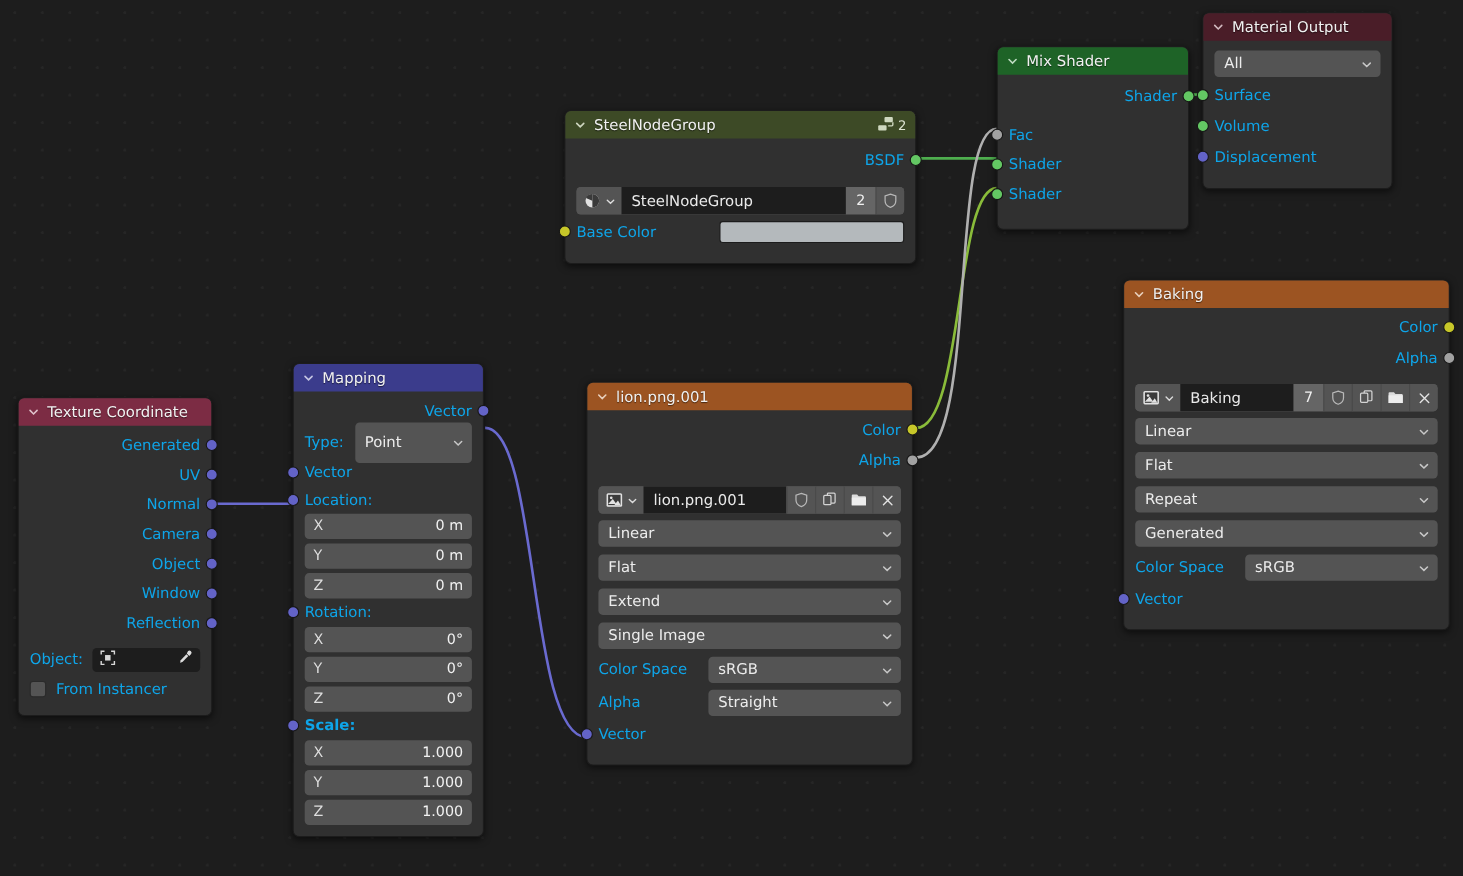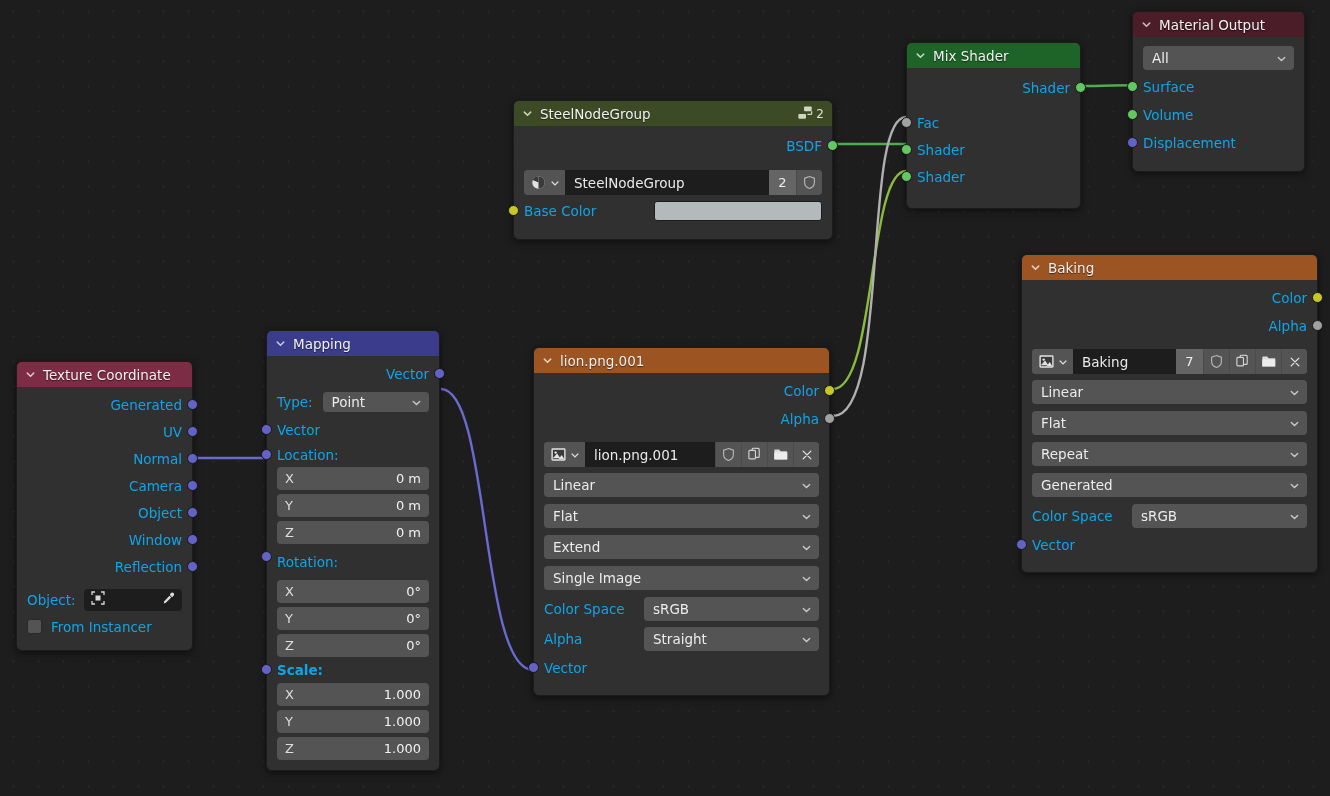--- a/index.html
+++ b/index.html
@@ -90,21 +90,21 @@
     color: #e9e9e9;
     font-size: 13px;
     position: relative;
   }
   .field.num { justify-content: space-between; background: #545454; }
   .field.num .k { color: #dedede; }
   .field.num .v { color: #f2f2f2; }
   .dropdown {
     background: #545454;
     border-radius: 4px;
-    height: 20px;
+    height: 37px;
     display: flex; align-items: center; justify-content: space-between;
     padding: 0 7px 0 9px;
     color: #ececec; font-size: 13.5px;
   }
   .dropdown .dchev { opacity: .85; display: flex; }
   .numstack { margin: 0 10px; display: flex; flex-direction: column; gap: 4px; }
   .numstack .field { height: 23px; }
 
   
   .datablock {
@@ -284,21 +284,21 @@
       <div class="field num">
         <span class="k">Y</span>
         <span class="v">0 m</span>
       </div>
       <div class="field num">
         <span class="k">Z</span>
         <span class="v">0 m</span>
       </div>
     </div>
 
-    <div class="row" style="height:36px;">
+    <div class="row" style="height:26px;">
       <span class="sock left s-vector" style="top:7px;"></span>
       <span class="lbl">Rotation:</span>
     </div>
     <div class="numstack">
       <div class="field num">
         <span class="k">X</span>
         <span class="v">0°</span>
       </div>
       <div class="field num">
         <span class="k">Y</span>
@@ -532,21 +532,21 @@
       <span class="sock left s-shader" style="top:8px;"></span>
       <span class="lbl">Shader</span>
     </div>
     <div class="row" style="height:27px;">
       <span class="sock left s-shader" style="top:8px;"></span>
       <span class="lbl">Shader</span>
     </div>
   </div>
 </div>
 
-<div class="node" style="left:1132px; top:11px; width:173px;">
+<div class="node" style="left:1093px; top:11px; width:173px;">
   <div class="hdr" style="background:#4a1d28;">
     <span class="chev">
       <svg viewBox="0 0 12 12" width="11" height="11">
           <path d="M2.5 4.5 L6 8 L9.5 4.5" stroke="#e9d5da" stroke-width="1.6" fill="none" stroke-linecap="round"></path>
         </svg>
     </span>
     <span class="title">Material Output</span>
   </div>
   <div class="body" style="padding-bottom:14px;">
     <div style="margin:5px 10px 0 10px;">

